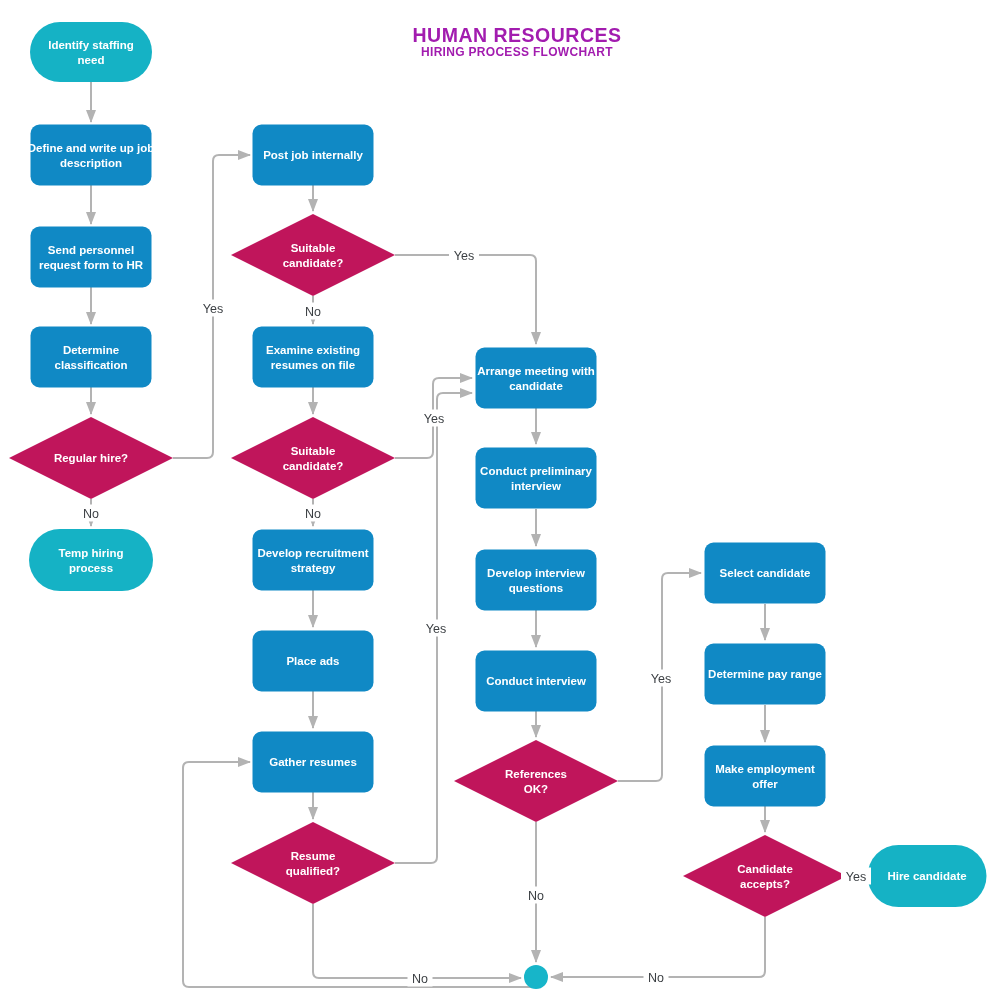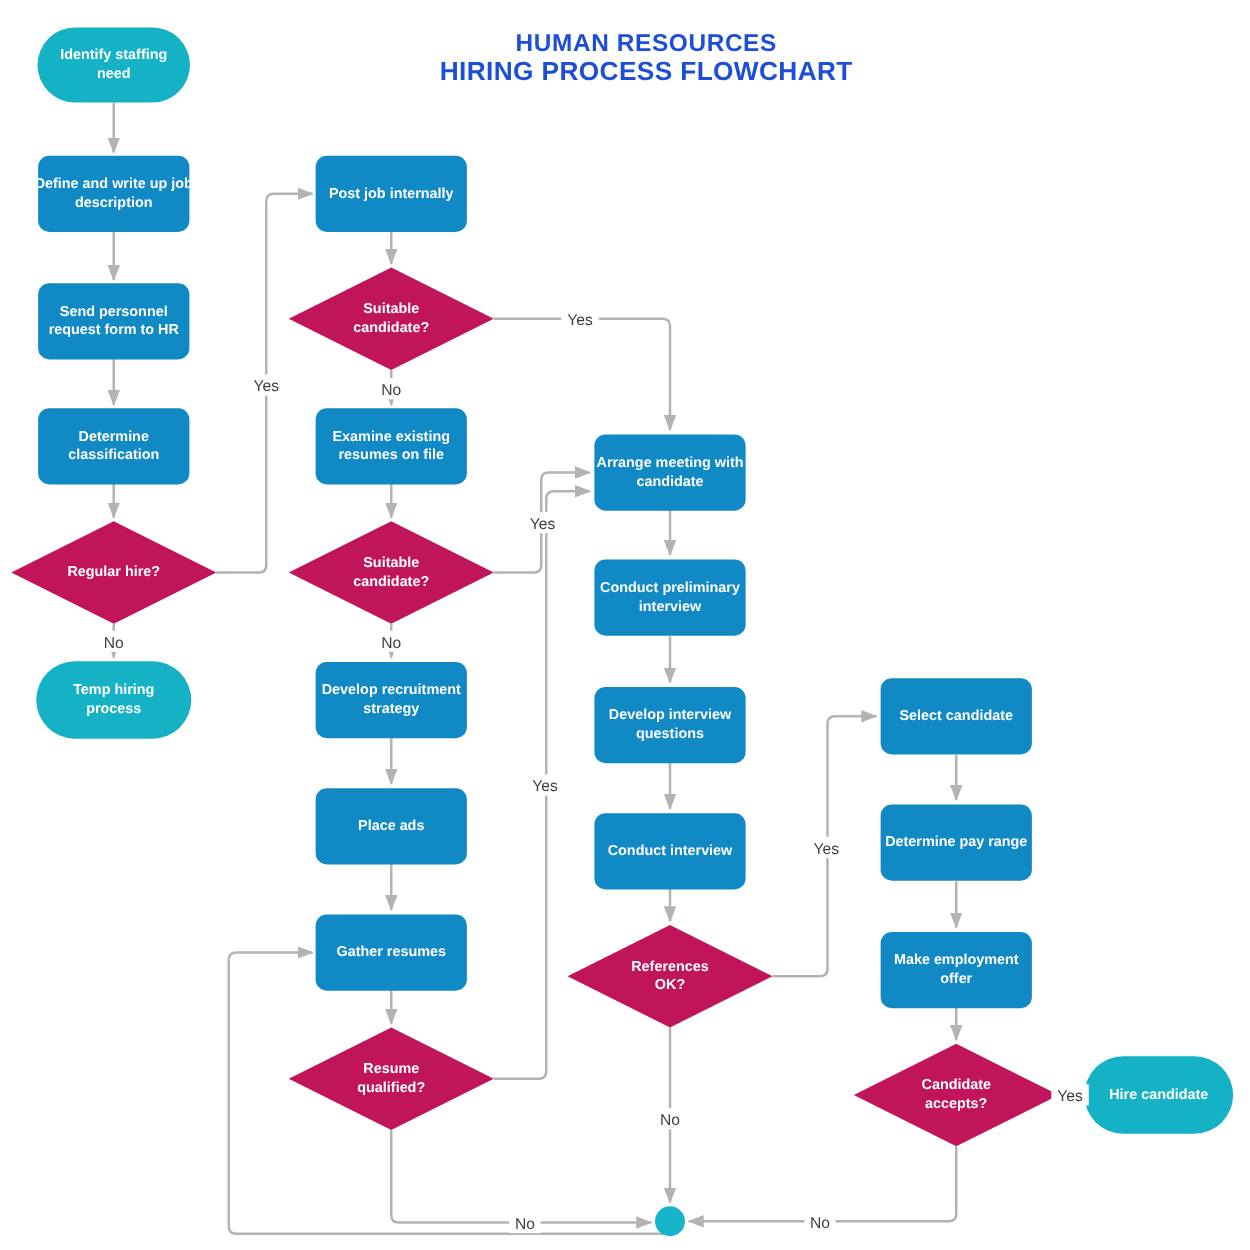--- a/index.html
+++ b/index.html
@@ -1,30 +1,30 @@
 <!DOCTYPE html>
 <html><head>
 <meta charset="utf-8">
 <style>
   html,body{margin:0;padding:0;background:#fff;}
   #canvas{position:relative;width:1000px;height:1000px;background:#ffffff;overflow:hidden;
           font-family:"Liberation Sans",sans-serif;}
   #title{position:absolute;top:24px;left:517px;transform:translateX(-50%);
          text-align:center;color:#3c4146;white-space:nowrap;}
   #title .l1{font-size:19.5px;font-weight:bold;letter-spacing:0.5px;line-height:1.15;}
-  #title .l2{font-size:21px;font-weight:bold;letter-spacing:0.3px;line-height:1.15;}
+  #title .l2{font-size:12px;font-weight:bold;letter-spacing:0.3px;line-height:1.15;}
   svg{position:absolute;top:0;left:0;}
   svg text{font-family:"Liberation Sans",sans-serif;}
   .node-text{font-weight:bold;}
 </style>
 </head>
 <body>
 
 <div id="canvas" style="background: rgb(255, 255, 255);">
-  <div id="title" style="color: #1d4ed8;">
+  <div id="title" style="color: #a21caf;">
     <div class="l1">HUMAN RESOURCES</div>
     <div class="l2">HIRING PROCESS FLOWCHART</div>
   </div>
   <svg id="flowchart-svg" width="1000" height="1000" viewBox="0 0 1000 1000">
       <defs>
         <marker id="arrow" markerUnits="userSpaceOnUse" markerWidth="14" markerHeight="12" refX="12" refY="5" orient="auto">
           <path d="M0 0 L13 5 L0 10 Z" fill="#b3b3b3"></path>
         </marker>
       </defs>
       <path d="M91 82 L91 122" fill="none" stroke="#b3b3b3" stroke-width="2" marker-end="url(#arrow)"></path>

